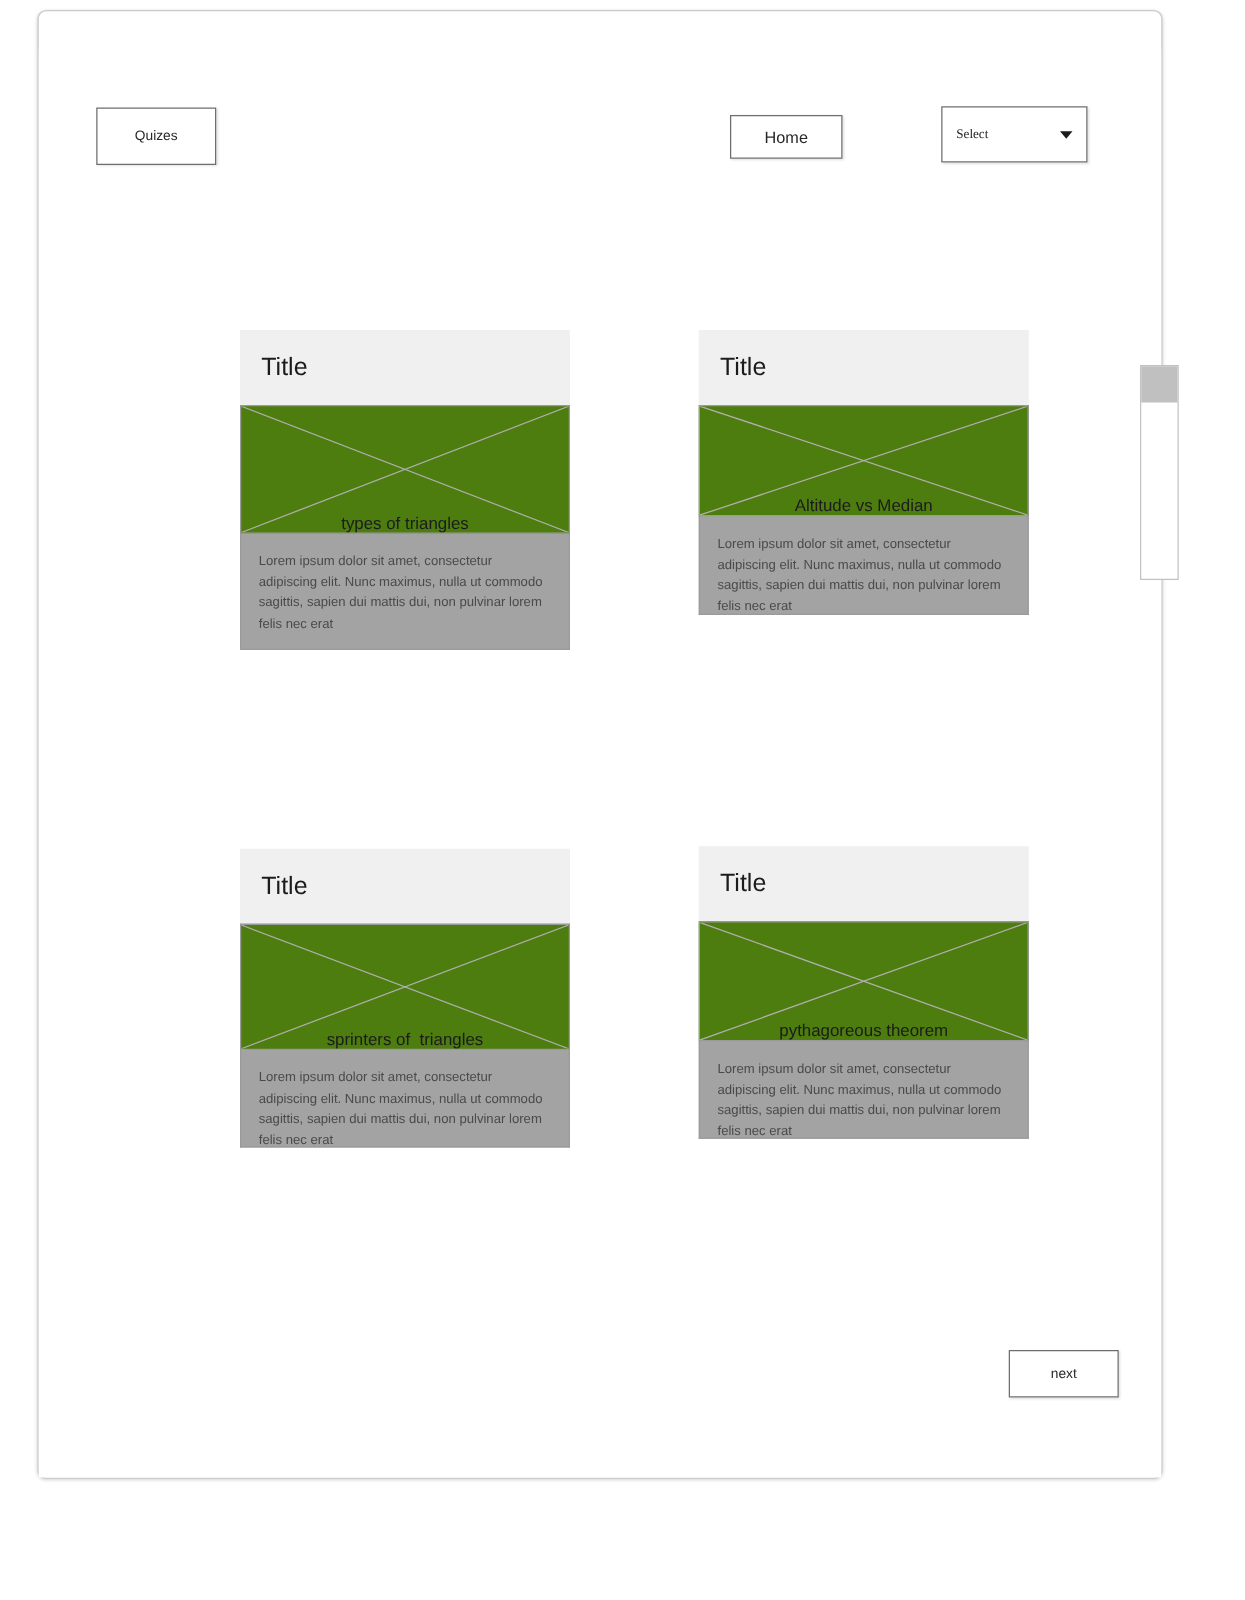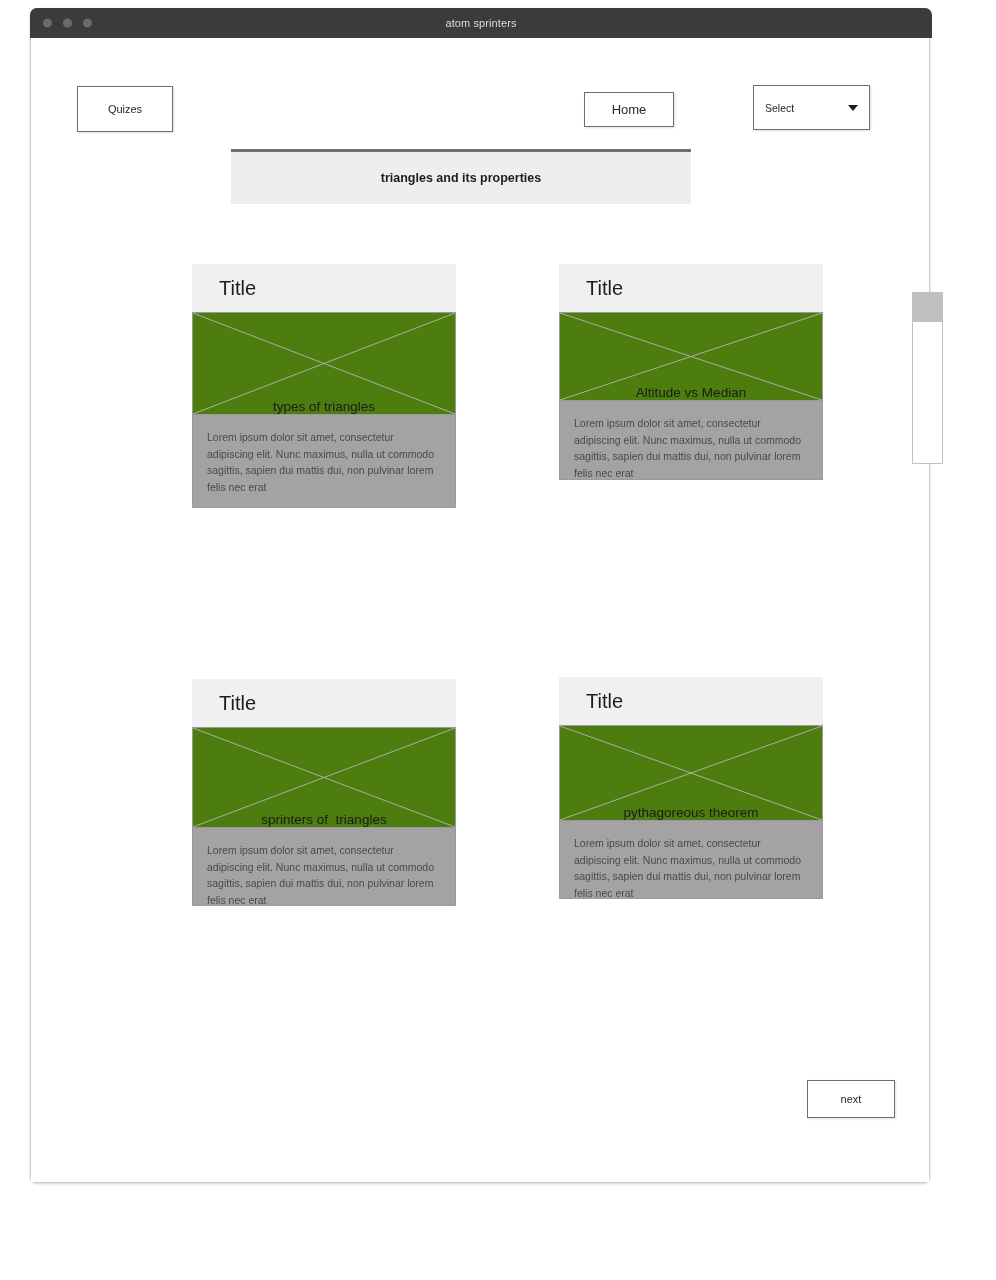--- a/index.html
+++ b/index.html
@@ -110,20 +110,21 @@
 
   .select-box {
     position: absolute;
     left: 722px;
     top: 46px;
     width: 117px;
     height: 45px;
     justify-content: flex-start;
     padding: 0 11px;
     position: absolute;
+    font-family: Liberation Serif, serif;
   }
   .select-label {
     font-size: 10.5px;
     color: #272727;
     flex: 1 1 auto;
   }
   .caret {
     width: 0;
     height: 0;
     border-left: 5px solid transparent;
@@ -156,25 +157,25 @@
     font-weight: bold;
     color: #1c1c1c;
   }
 
   
   .card {
     position: absolute;
     width: 264px;
   }
   .card-header {
-    height: 48px;
+    height: 60px;
     background: #f0f0f0;
     display: flex;
     align-items: center;
-    padding-left: 27px;
+    padding-left: 17px;
   }
   .card-header-text {
     font-size: 20px;
     color: #1c1c1c;
   }
   .card-image {
     position: relative;
     border: 1px solid #9a9a9a;
     background: #4d7c0f;
     display: flex;
@@ -255,50 +256,36 @@
     background: #c0c0c0;
   }
 </style>
 </head>
 <body>
 
 <div id="root">
 
   <div class="window">
 
-    <div class="titlebar">
-      <div class="traffic">
-        <span class="dot"></span>
-        <span class="dot"></span>
-        <span class="dot"></span>
-      </div>
-      <span class="titlebar-text">atom sprinters</span>
-    </div>
 
     <div class="content">
 
       <div class="wf-box quizes-btn">
         <span>Quizes</span>
       </div>
 
       <div class="wf-box home-btn">
         <span>Home</span>
       </div>
 
       <div class="wf-box select-box">
         <span class="select-label">Select</span>
         <span class="caret"></span>
       </div>
 
-      <div class="banner-wrap">
-        <div class="banner-rule"></div>
-        <div class="banner">
-          <span class="banner-title">triangles and its properties</span>
-        </div>
-      </div>
 
       <div class="card" id="card-1">
         <div class="card-header">
           <span class="card-header-text">Title</span>
         </div>
         <div class="card-image">
           <svg viewBox="0 0 264 103" preserveAspectRatio="none">
             <line x1="0" y1="0" x2="264" y2="103" stroke="#b0b0b0" stroke-width="1"></line>
             <line x1="264" y1="0" x2="0" y2="103" stroke="#b0b0b0" stroke-width="1"></line>
           </svg>

